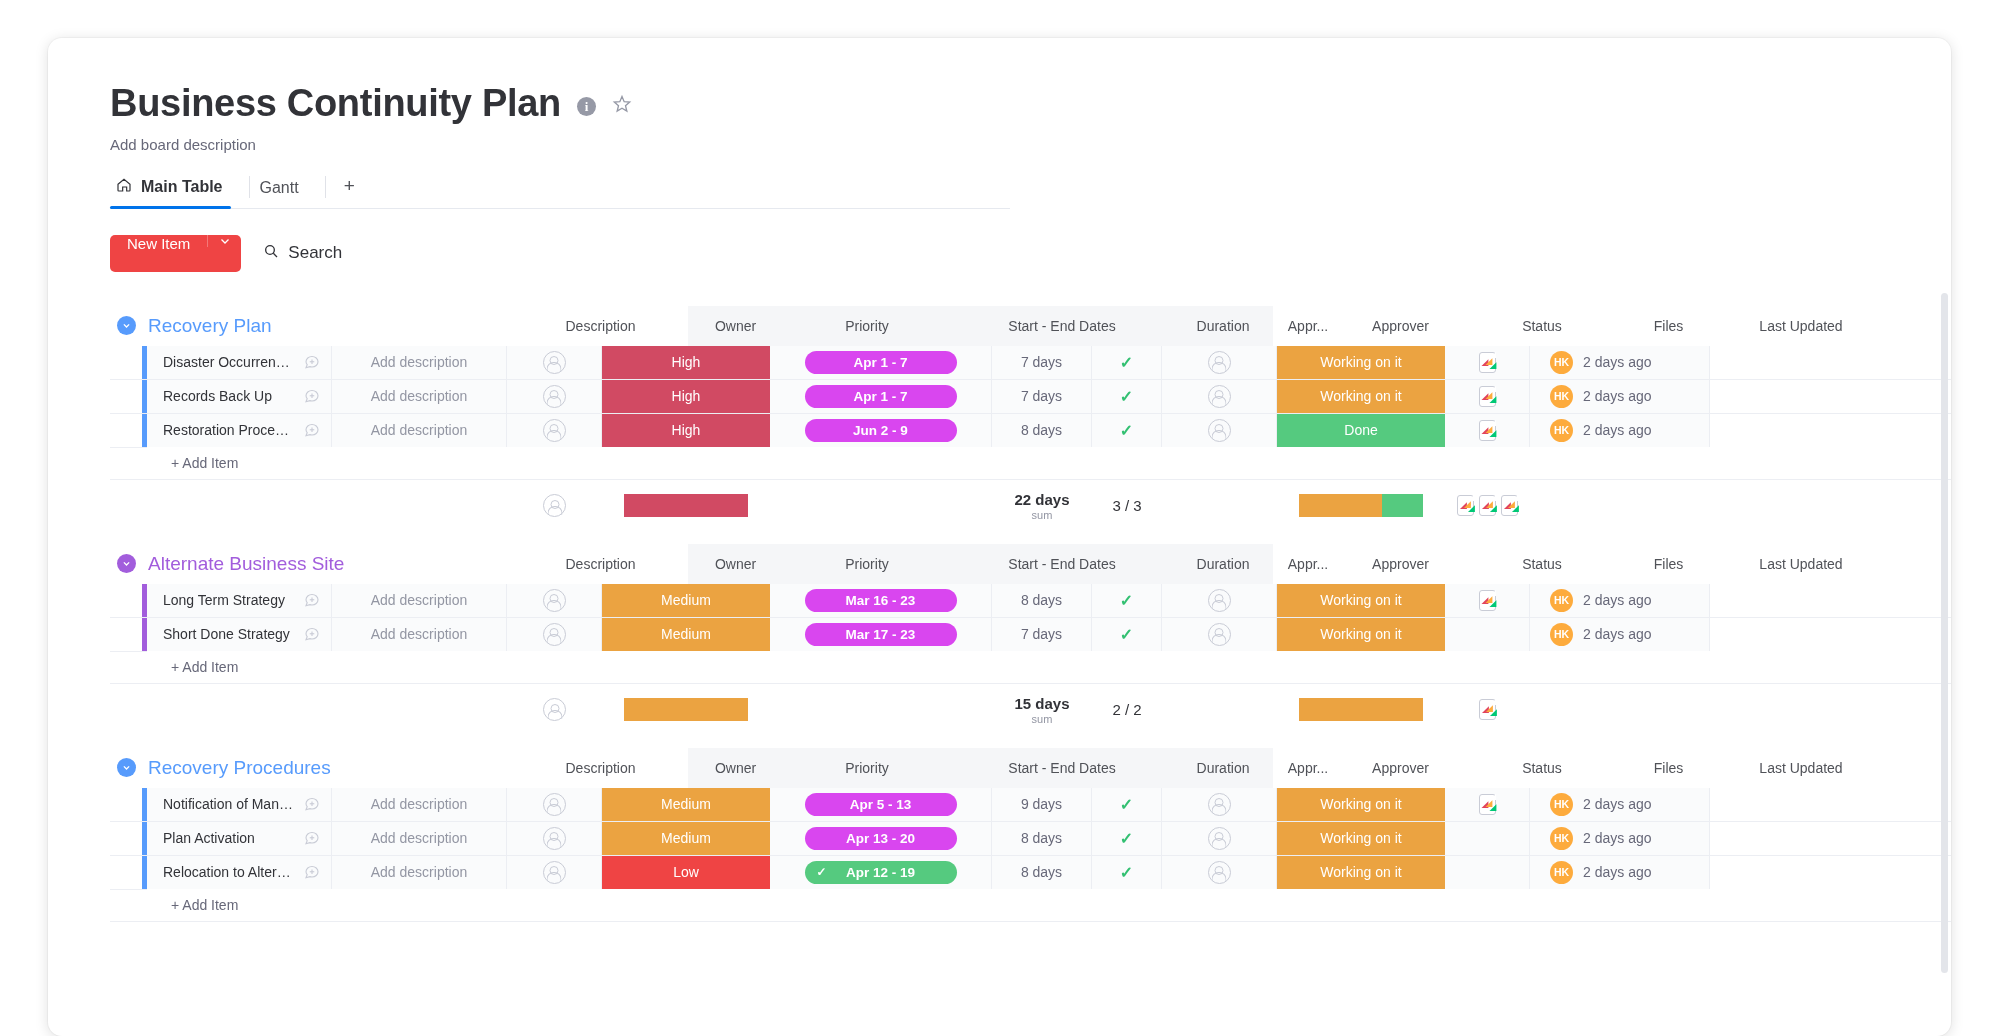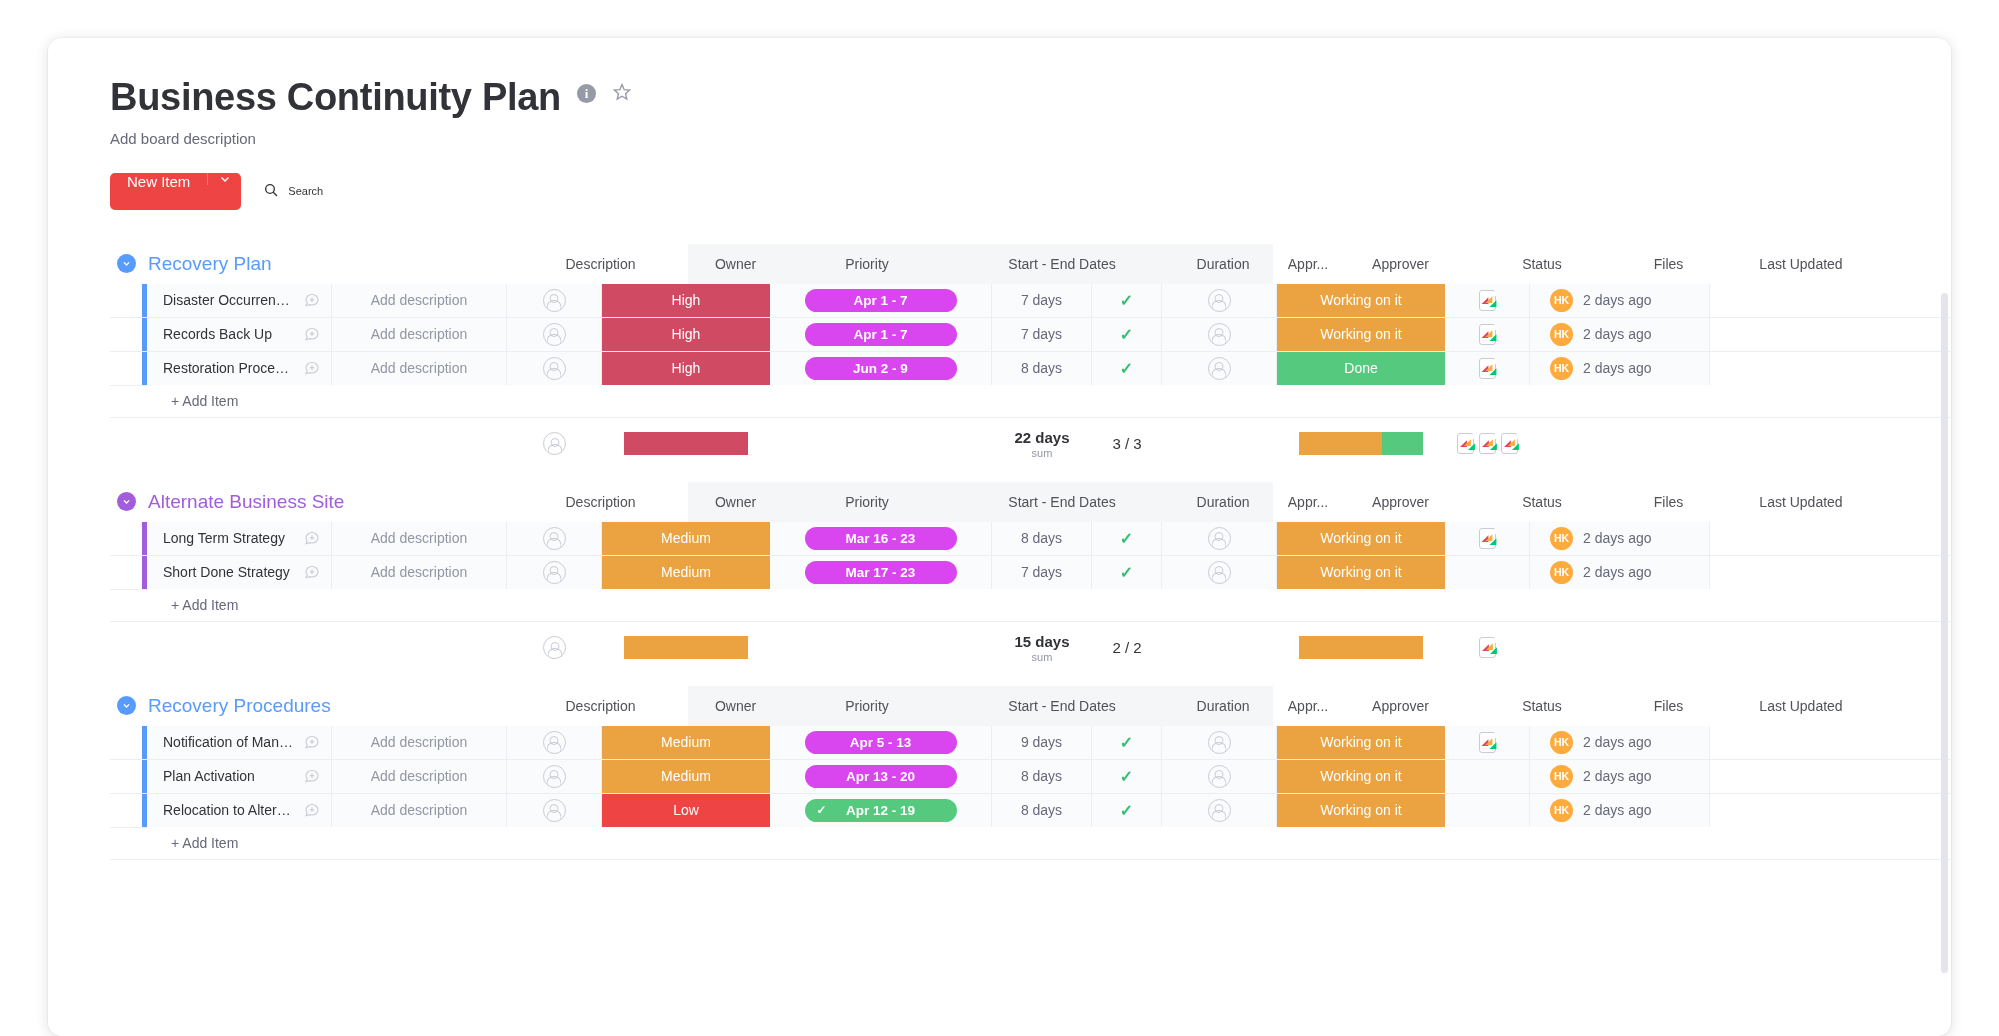--- a/index.html
+++ b/index.html
@@ -24,21 +24,21 @@
     box-shadow: 0 2px 14px rgba(0,0,0,0.13), 0 0 0 1px rgba(0,0,0,0.03);
     overflow: hidden;
   }
   .card-inner {
     padding: 40px 0 0 62px;
     height: 100%;
     overflow: hidden;
   }
 
   
-  .title-row { display: flex; align-items: flex-start; gap: 16px; }
+  .title-row { display: flex; align-items: center; gap: 16px; margin-top: 6px; }
   .board-title {
     font-size: 38px; font-weight: 700; color: #323338;
     letter-spacing: -0.3px; line-height: 1.05;
   }
   .info-icon {
     width: 19px; height: 19px; border-radius: 50%;
     background: #9699a6; color: #fff;
     font-size: 13px; font-weight: 700; font-family: "Liberation Serif", serif;
     display: flex; align-items: center; justify-content: center;
     margin-top: 6px;
@@ -70,21 +70,21 @@
     background: #ef4444; color: #fff; border-radius: 5px;
     font-size: 15px; cursor: pointer; overflow: hidden;
   }
   .new-item-label { padding: 0 17px; display: flex; align-items: center; }
   .new-item-caret {
     width: 34px; display: flex; align-items: center; justify-content: center;
     border-left: 1px solid rgba(255,255,255,0.28); font-size: 12px;
   }
   .search-btn {
     display: flex; align-items: center; gap: 9px;
-    font-size: 11px; color: #323338; cursor: pointer;
+    font-size: 17px; color: #323338; cursor: pointer;
   }
 
   
   .board { margin-top: 34px; position: relative; }
 
   .grp { margin-bottom: 12px; }
   .grp-head {
     display: flex; align-items: center; height: 40px;
   }
   .grp-caret-cell { width: 32px; display: flex; align-items: center; justify-content: center; }
@@ -204,20 +204,36 @@
     <div class="board-title">Business Continuity Plan</div>
     <div class="info-icon">i</div>
     <div class="star-icon">
       <svg width="20" height="20" viewBox="0 0 24 24" fill="none" stroke="#9699a6" stroke-width="1.6">
         <polygon points="12,3 14.6,9.2 21.2,9.7 16.2,14 17.8,20.5 12,17 6.2,20.5 7.8,14 2.8,9.7 9.4,9.2"></polygon>
       </svg>
     </div>
   </div>
   <div class="board-desc">Add board description</div>
 
+  <div class="tabs">
+    <div class="tab active">
+      <span>
+        <svg width="16" height="16" viewBox="0 0 24 24" fill="none" stroke="#323338" stroke-width="1.8">
+          <path d="M3 11 L12 3.5 L21 11 V20 a1 1 0 0 1-1 1h-4v-6h-6v6H4a1 1 0 0 1-1-1z"></path>
+        </svg>
+      </span>
+      <span>Main Table</span>
+    </div>
+    <div class="tab-sep"></div>
+    <div class="tab">
+      <span>Gantt</span>
+    </div>
+    <div class="tab-sep"></div>
+    <div class="tab-plus">+</div>
+  </div>
 
   <div class="toolbar">
     <div class="new-item-btn">
       <div class="new-item-label">New Item</div>
       <div class="new-item-caret">
         <svg width="12" height="12" viewBox="0 0 24 24" fill="none" stroke="#fff" stroke-width="2.6">
           <polyline points="5,9 12,16 19,9"></polyline>
         </svg>
       </div>
     </div>

